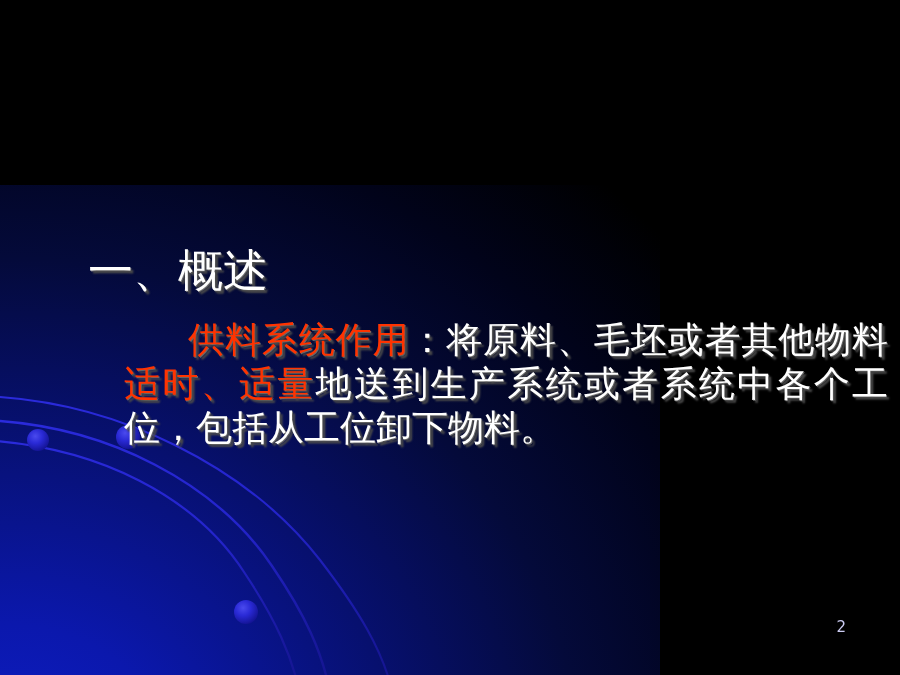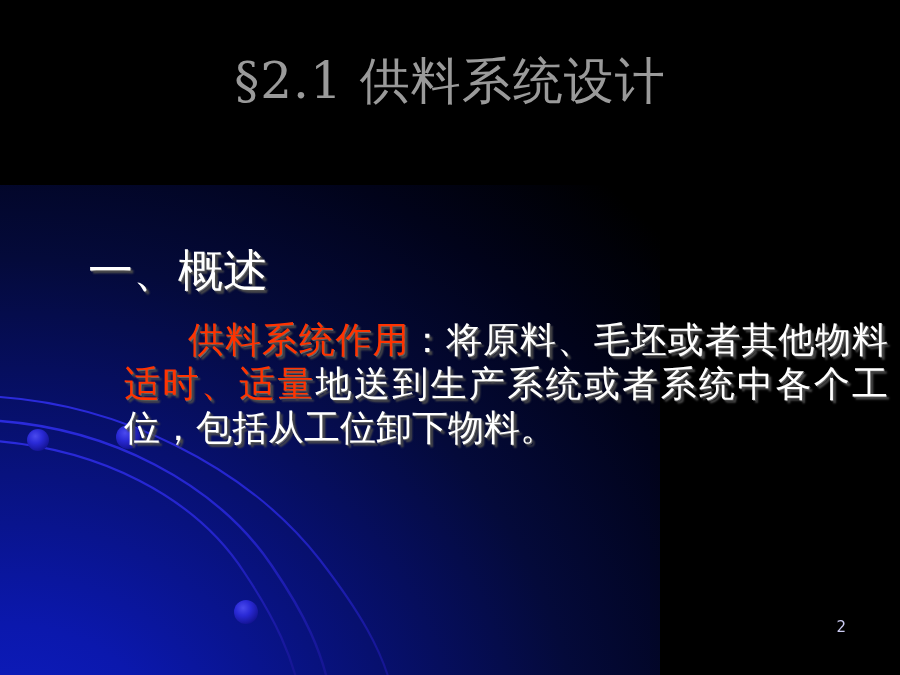--- a/index.html
+++ b/index.html
@@ -121,21 +121,20 @@
 
     <path d="M -20 420 C 110 424 218 486 272 566 C 306 616 322 652 330 692" fill="none" stroke="url(#arcGrad)" stroke-width="2.4"></path>
 
     <path d="M -20 440 C 100 446 196 498 244 572 C 276 620 292 656 300 694" fill="none" stroke="url(#arcGrad)" stroke-width="2.2"></path>
 
     <circle cx="38" cy="440" r="11" fill="url(#sphereGrad)"></circle>
     <circle cx="128" cy="437" r="12" fill="url(#sphereGrad)"></circle>
     <circle cx="246" cy="612" r="12" fill="url(#sphereGrad)"></circle>
   </svg>
 
-  <div id="title">§2.1 供料系统设计</div>
 
   <div id="body-text"><span class="hl">供料系统作用</span><span>：将原料、毛坯或者其他物料</span><span class="hl">适时、适量</span><span>地送到生产系统或者系统中各个工位，包括从工位卸下物料。</span></div>
 
   <div id="section-heading">一、概述</div>
 
   <div id="page-number">2</div>
 
 </div>
 
 </body></html>

